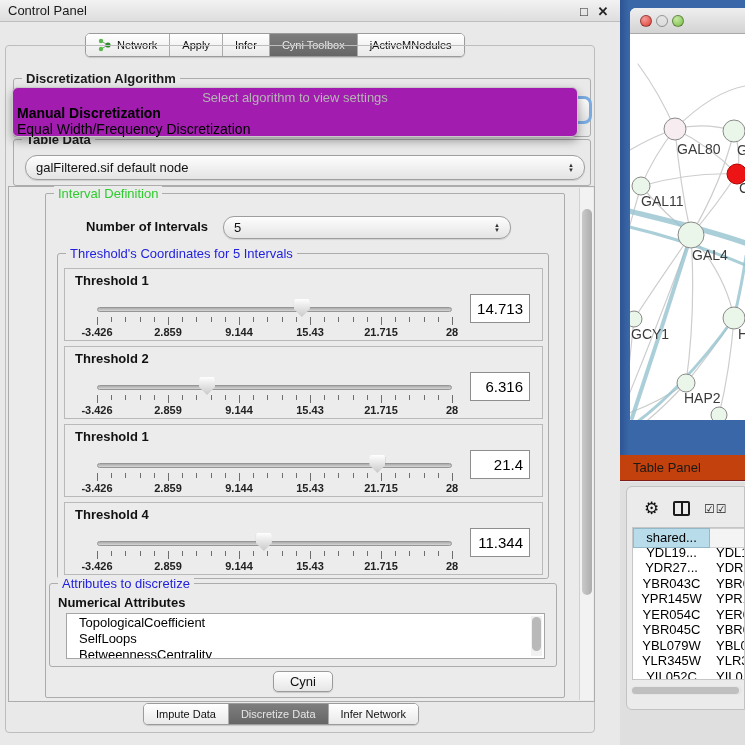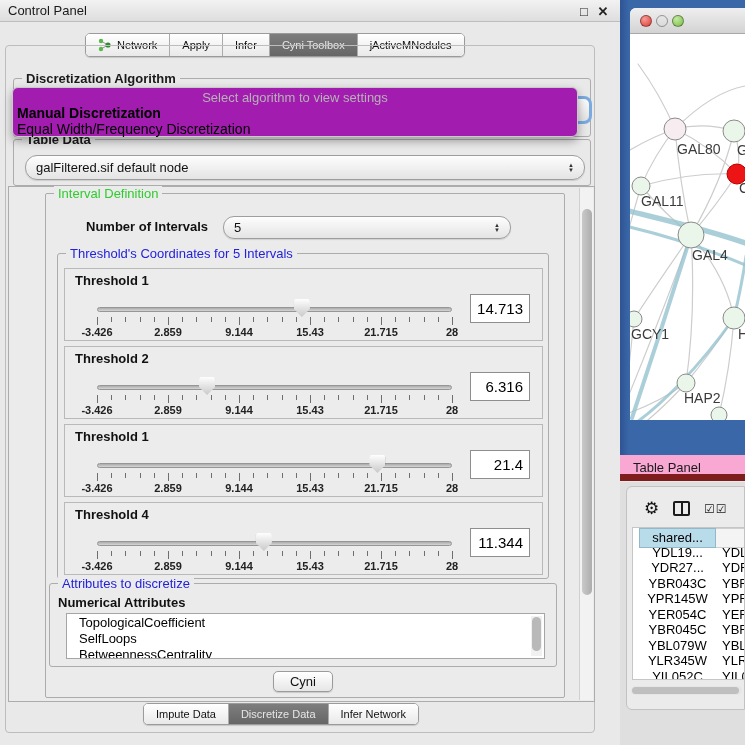--- a/index.html
+++ b/index.html
@@ -51,34 +51,34 @@
   .lscroll { position:absolute; top:2px; right:2px; width:11px; bottom:2px; background:#F1F1F1; }
   .lthumb { position:absolute; top:1px; left:1px; width:9px; height:34px; border-radius:5px; background:#B9B9B9; }
 
   .pushbtn { background:linear-gradient(#FFFFFF,#E6E6E6); border:1px solid #9B9B9B; border-radius:5px; font-size:13px; color:#111; text-align:center; line-height:19px; box-shadow:0 1px 1px rgba(0,0,0,.15); cursor:default; }
 
   
   .netframe { left:620px; top:0; width:125px; height:455px; background:linear-gradient(90deg,#2E5493 0px,#3A67A8 9px); }
   .netwin { left:630px; top:8px; width:115px; height:412px; border-radius:6px 0 0 0; overflow:hidden; background:#FFF; }
   .nettitle { height:26px; background:linear-gradient(#EFEFEF,#D3D3D3); border-bottom:1px solid #A9A9A9; position:relative; }
   .light { position:absolute; top:7px; width:12px; height:12px; border-radius:50%; border:1px solid rgba(0,0,0,.35); }
-  .tablepanel-bar { left:620px; top:455px; width:125px; height:26px; background:#f9a8d4; border-bottom:7px solid #7f1d1d; }
+  .tablepanel-bar { left:620px; top:455px; width:125px; height:26px; background:#c2410c; border-bottom:1px solid #7f1d1d; }
   .tp-title { left:13px; top:5px; font-size:13px; color:#1a1a1a; }
   .tp-bg { left:620px; top:482px; width:125px; height:263px; background:#DFDFDF; }
   .tp-panel { left:626px; top:486px; width:119px; height:224px; background:#EBEBEB; border:1px solid #C2C2C2; border-radius:6px 0 0 6px; }
   .gear { font-family:"DejaVu Sans", sans-serif; font-size:17px; color:#111; }
   .colico { width:17px; height:15px; border:2px solid #1a1a1a; border-radius:2px; position:relative; }
   .colico:after { content:""; position:absolute; left:6px; top:0; bottom:0; width:2px; background:#1a1a1a; }
   .checks { font-family:"DejaVu Sans", sans-serif; font-size:12px; color:#222; letter-spacing:1px; }
   .ttable { position:absolute; left:5px; top:40px; right:0; height:153px; overflow:hidden; background:#FFF; border:1px solid #C6C6C6; border-right:none; }
   .trow { display:flex; height:15.5px; }
   .tcell { font-size:13px; color:#000; overflow:hidden; white-space:nowrap; flex:none; }
   .hd { background:#B9DCEA; border:1px solid #93B9C8; text-align:center; font-size:13px; padding-top:2px; height:20px; }
   .hd2 { background:#F4F4F4; border:1px solid #CFCFCF; border-left:none; }
-  .c1 { width:77px; text-align:center; padding-top:1px;margin-left:6px; }
+  .c1 { width:77px; text-align:center; padding-top:1px; }
   .c2 { width:70px; padding:1px 0 0 6px; }
   .hscroll { position:absolute; left:4px; bottom:14px; right:2px; height:9px; background:#E6E6E6; border-radius:5px; }
   .hthumb { position:absolute; left:1px; top:1px; width:96%; height:7px; border-radius:4px; background:#BFBFBF; }
 
   svg text { font-family:"Liberation Sans", sans-serif; }
 </style>
 </head>
 <body>
 
 <div class="root">

